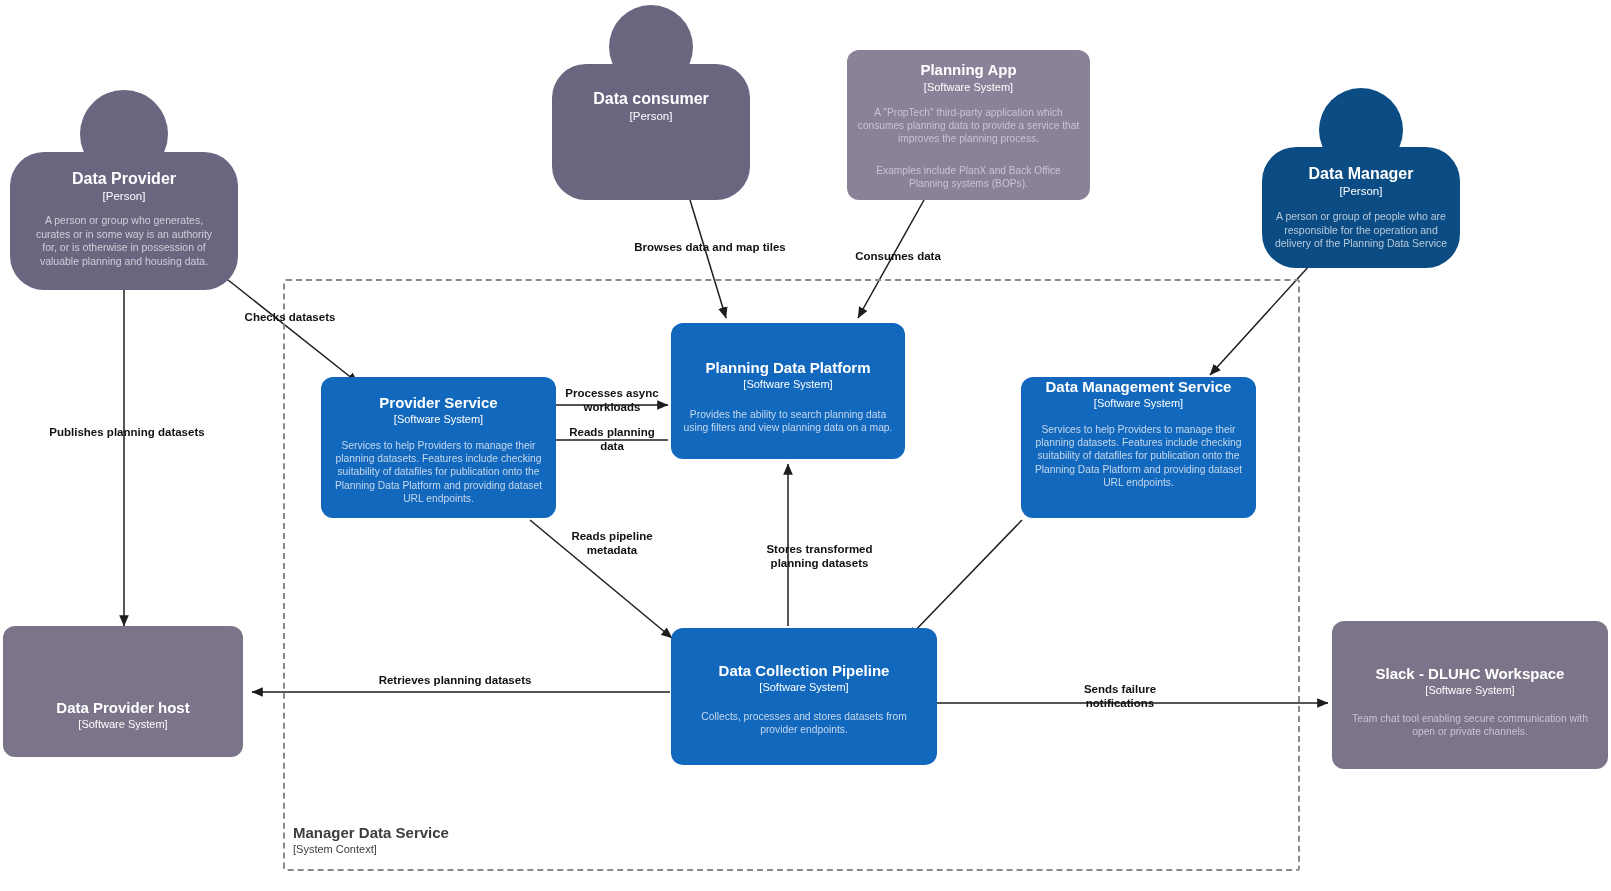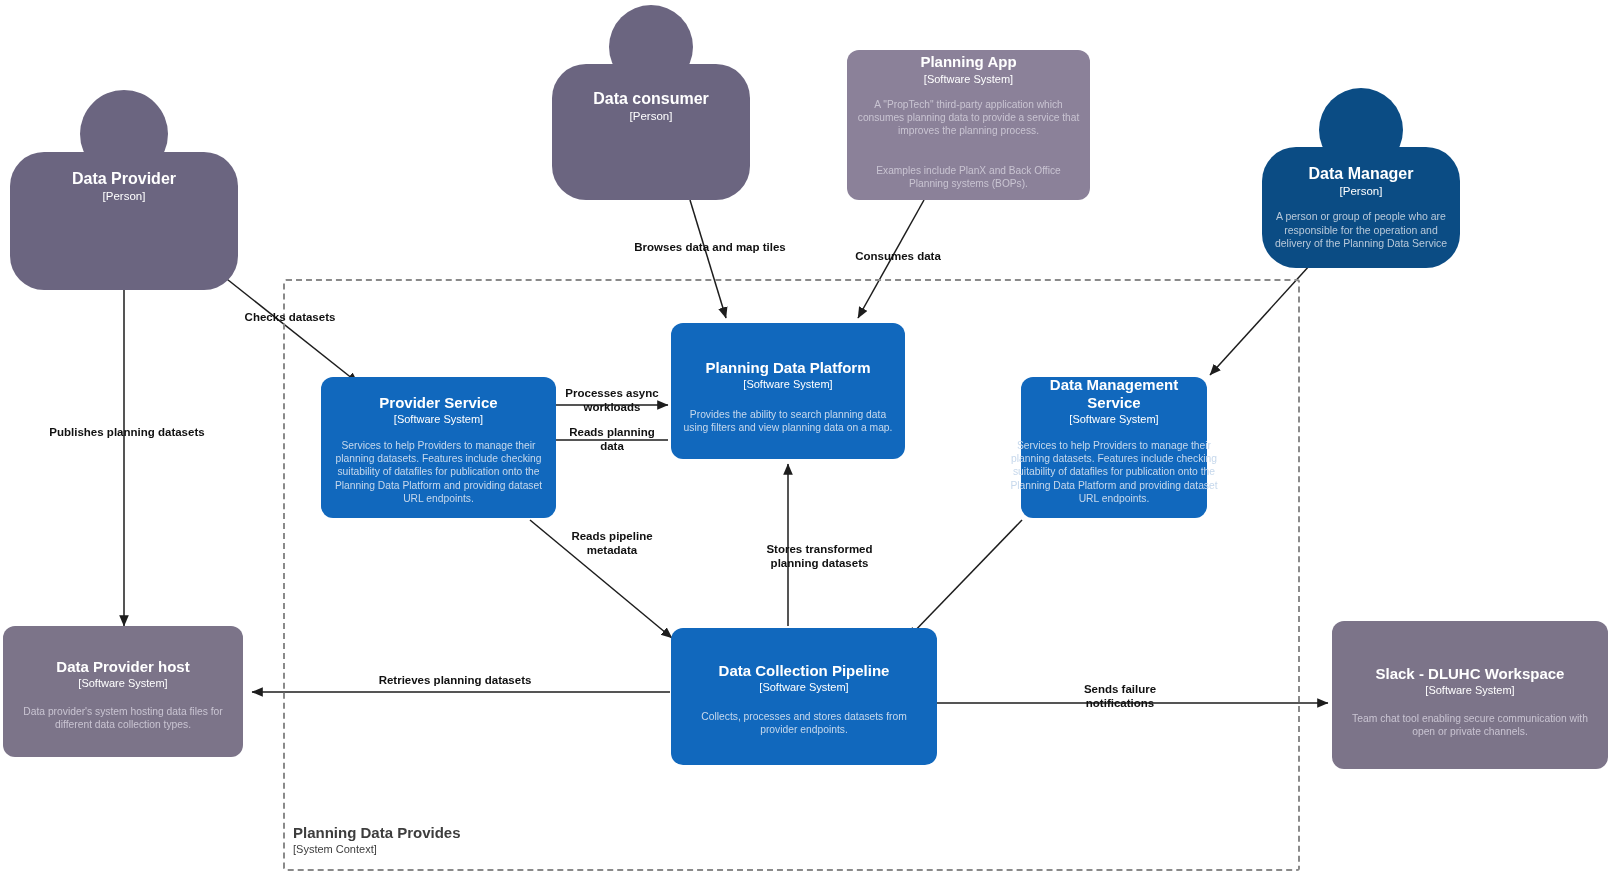--- a/index.html
+++ b/index.html
@@ -63,44 +63,45 @@
     <line x1="1310" y1="265" x2="1210" y2="375" stroke="#1d1d1d" stroke-width="1.5" marker-end="url(#arrow)"></line>
 
     <line x1="1022" y1="520" x2="908" y2="638" stroke="#1d1d1d" stroke-width="1.5" marker-end="url(#arrow)"></line>
 
     <line x1="670" y1="692" x2="252" y2="692" stroke="#1d1d1d" stroke-width="1.5" marker-end="url(#arrow)"></line>
 
     <line x1="906" y1="703" x2="1328" y2="703" stroke="#1d1d1d" stroke-width="1.5" marker-end="url(#arrow)"></line>
   </svg>
 
   <div class="boundary" style="left:283px;top:279px;width:1013px;height:588px;"></div>
-  <div class="boundary-label" style="left:293px;top:824px;font-size:15px;">Planning Data Provides</div>
+  <div class="boundary-label" style="left:293px;top:824px;font-size:15px;">Manager Data Service</div>
   <div class="boundary-sublabel" style="left:293px;top:843px;font-size:11px;">[System Context]</div>
 
   <div class="node person" style="left:10px;top:90px;width:228px;height:200px;">
     <div class="head" style="top:0;width:88px;height:88px;background:#6b6580;"></div>
     <div class="body" style="top:62px;height:138px;background:#6b6580;padding:18px 14px 10px;">
       <div class="n-title" style="font-size:16px;">Data Provider</div>
       <div class="n-type" style="font-size:11.5px;margin-top:2px;">[Person]</div>
+      <div class="n-desc" style="font-size:10.5px;margin-top:10px;width:182px;">A person or group who generates, curates or in some way is an authority for, or is otherwise in possession of valuable planning and housing data.</div>
     </div>
   </div>
 
   <div class="node person" style="left:552px;top:5px;width:198px;height:195px;">
     <div class="head" style="top:0;width:84px;height:84px;background:#6b6580;"></div>
     <div class="body" style="top:59px;height:136px;background:#6b6580;padding:26px 14px 10px;">
       <div class="n-title" style="font-size:16px;">Data consumer</div>
       <div class="n-type" style="font-size:11.5px;margin-top:2px;">[Person]</div>
     </div>
   </div>
 
   <div class="node sysbox" style="left:847px;top:50px;width:243px;height:150px;background:#8b8199;padding:10px 12px;">
     <div class="n-title" style="font-size:15px;">Planning App</div>
     <div class="n-type" style="font-size:11px;margin-top:2px;">[Software System]</div>
     <div class="n-desc lightbox" style="font-size:10.2px;margin-top:12px;width:222px;">A "PropTech" third-party application which consumes planning data to provide a service that improves the planning process.</div>
-    <div class="n-desc lightbox" style="font-size:10.2px;margin-top:27px;width:222px;">Examples include PlanX and Back Office Planning systems (BOPs).</div>
+    <div class="n-desc lightbox" style="font-size:10.2px;margin-top:19px;width:222px;">Examples include PlanX and Back Office Planning systems (BOPs).</div>
   </div>
 
   <div class="node person" style="left:1262px;top:88px;width:198px;height:180px;">
     <div class="head" style="top:0;width:84px;height:84px;background:#0b4c84;"></div>
     <div class="body" style="top:59px;height:121px;background:#0b4c84;padding:18px 14px 10px;">
       <div class="n-title" style="font-size:16px;">Data Manager</div>
       <div class="n-type" style="font-size:11.5px;margin-top:2px;">[Person]</div>
       <div class="n-desc darkbox" style="font-size:10.5px;margin-top:11px;width:180px;">A person or group of people who are responsible for the operation and delivery of the Planning Data Service</div>
     </div>
   </div>
@@ -110,36 +111,35 @@
     <div class="n-type" style="font-size:11px;margin-top:2px;">[Software System]</div>
     <div class="n-desc bluebox" style="font-size:10.3px;margin-top:13px;width:218px;">Services to help Providers to manage their planning datasets. Features include checking suitability of datafiles for publication onto the Planning Data Platform and providing dataset URL endpoints.</div>
   </div>
 
   <div class="node sysbox" style="left:671px;top:323px;width:234px;height:136px;background:#1168bd;padding:25px 12px;">
     <div class="n-title" style="font-size:15px;">Planning Data Platform</div>
     <div class="n-type" style="font-size:11px;margin-top:2px;">[Software System]</div>
     <div class="n-desc bluebox" style="font-size:10.3px;margin-top:16px;width:216px;">Provides the ability to search planning data using filters and view planning data on a map.</div>
   </div>
 
-  <div class="node sysbox" style="left:1021px;top:377px;width:186px;height:141px;background:#1168bd;padding:13px 12px;">
+  <div class="node sysbox" style="left:1021px;top:377px;width:235px;height:141px;background:#1168bd;padding:29px 12px;">
     <div class="n-title" style="font-size:15px;">Data Management Service</div>
     <div class="n-type" style="font-size:11px;margin-top:2px;">[Software System]</div>
     <div class="n-desc bluebox" style="font-size:10.3px;margin-top:13px;width:218px;">Services to help Providers to manage their planning datasets. Features include checking suitability of datafiles for publication onto the Planning Data Platform and providing dataset URL endpoints.</div>
   </div>
 
   <div class="node sysbox" style="left:671px;top:628px;width:266px;height:137px;background:#1168bd;padding:29px 12px;">
     <div class="n-title" style="font-size:15px;">Data Collection Pipeline</div>
     <div class="n-type" style="font-size:11px;margin-top:2px;">[Software System]</div>
     <div class="n-desc bluebox" style="font-size:10.3px;margin-top:15px;width:218px;">Collects, processes and stores datasets from provider endpoints.</div>
   </div>
 
   <div class="node sysbox" style="left:3px;top:626px;width:240px;height:131px;background:#7c7489;padding:26px 12px;">
     <div class="n-title" style="font-size:15px;">Data Provider host</div>
     <div class="n-type" style="font-size:11px;margin-top:2px;">[Software System]</div>
-    <div class="n-desc lightbox" style="font-size:10.3px;margin-top:14px;width:224px;">Data provider's system hosting data files for different data collection types.</div>
   </div>
 
   <div class="node sysbox" style="left:1332px;top:621px;width:276px;height:148px;background:#7c7489;padding:31px 12px;">
     <div class="n-title" style="font-size:15px;">Slack - DLUHC Workspace</div>
     <div class="n-type" style="font-size:11px;margin-top:2px;">[Software System]</div>
     <div class="n-desc lightbox" style="font-size:10.3px;margin-top:14px;width:258px;">Team chat tool enabling secure communication with open or private channels.</div>
   </div>
 
   <div class="edge-label" style="left:615px;top:240px;width:190px;">Browses data and map tiles</div>
 

